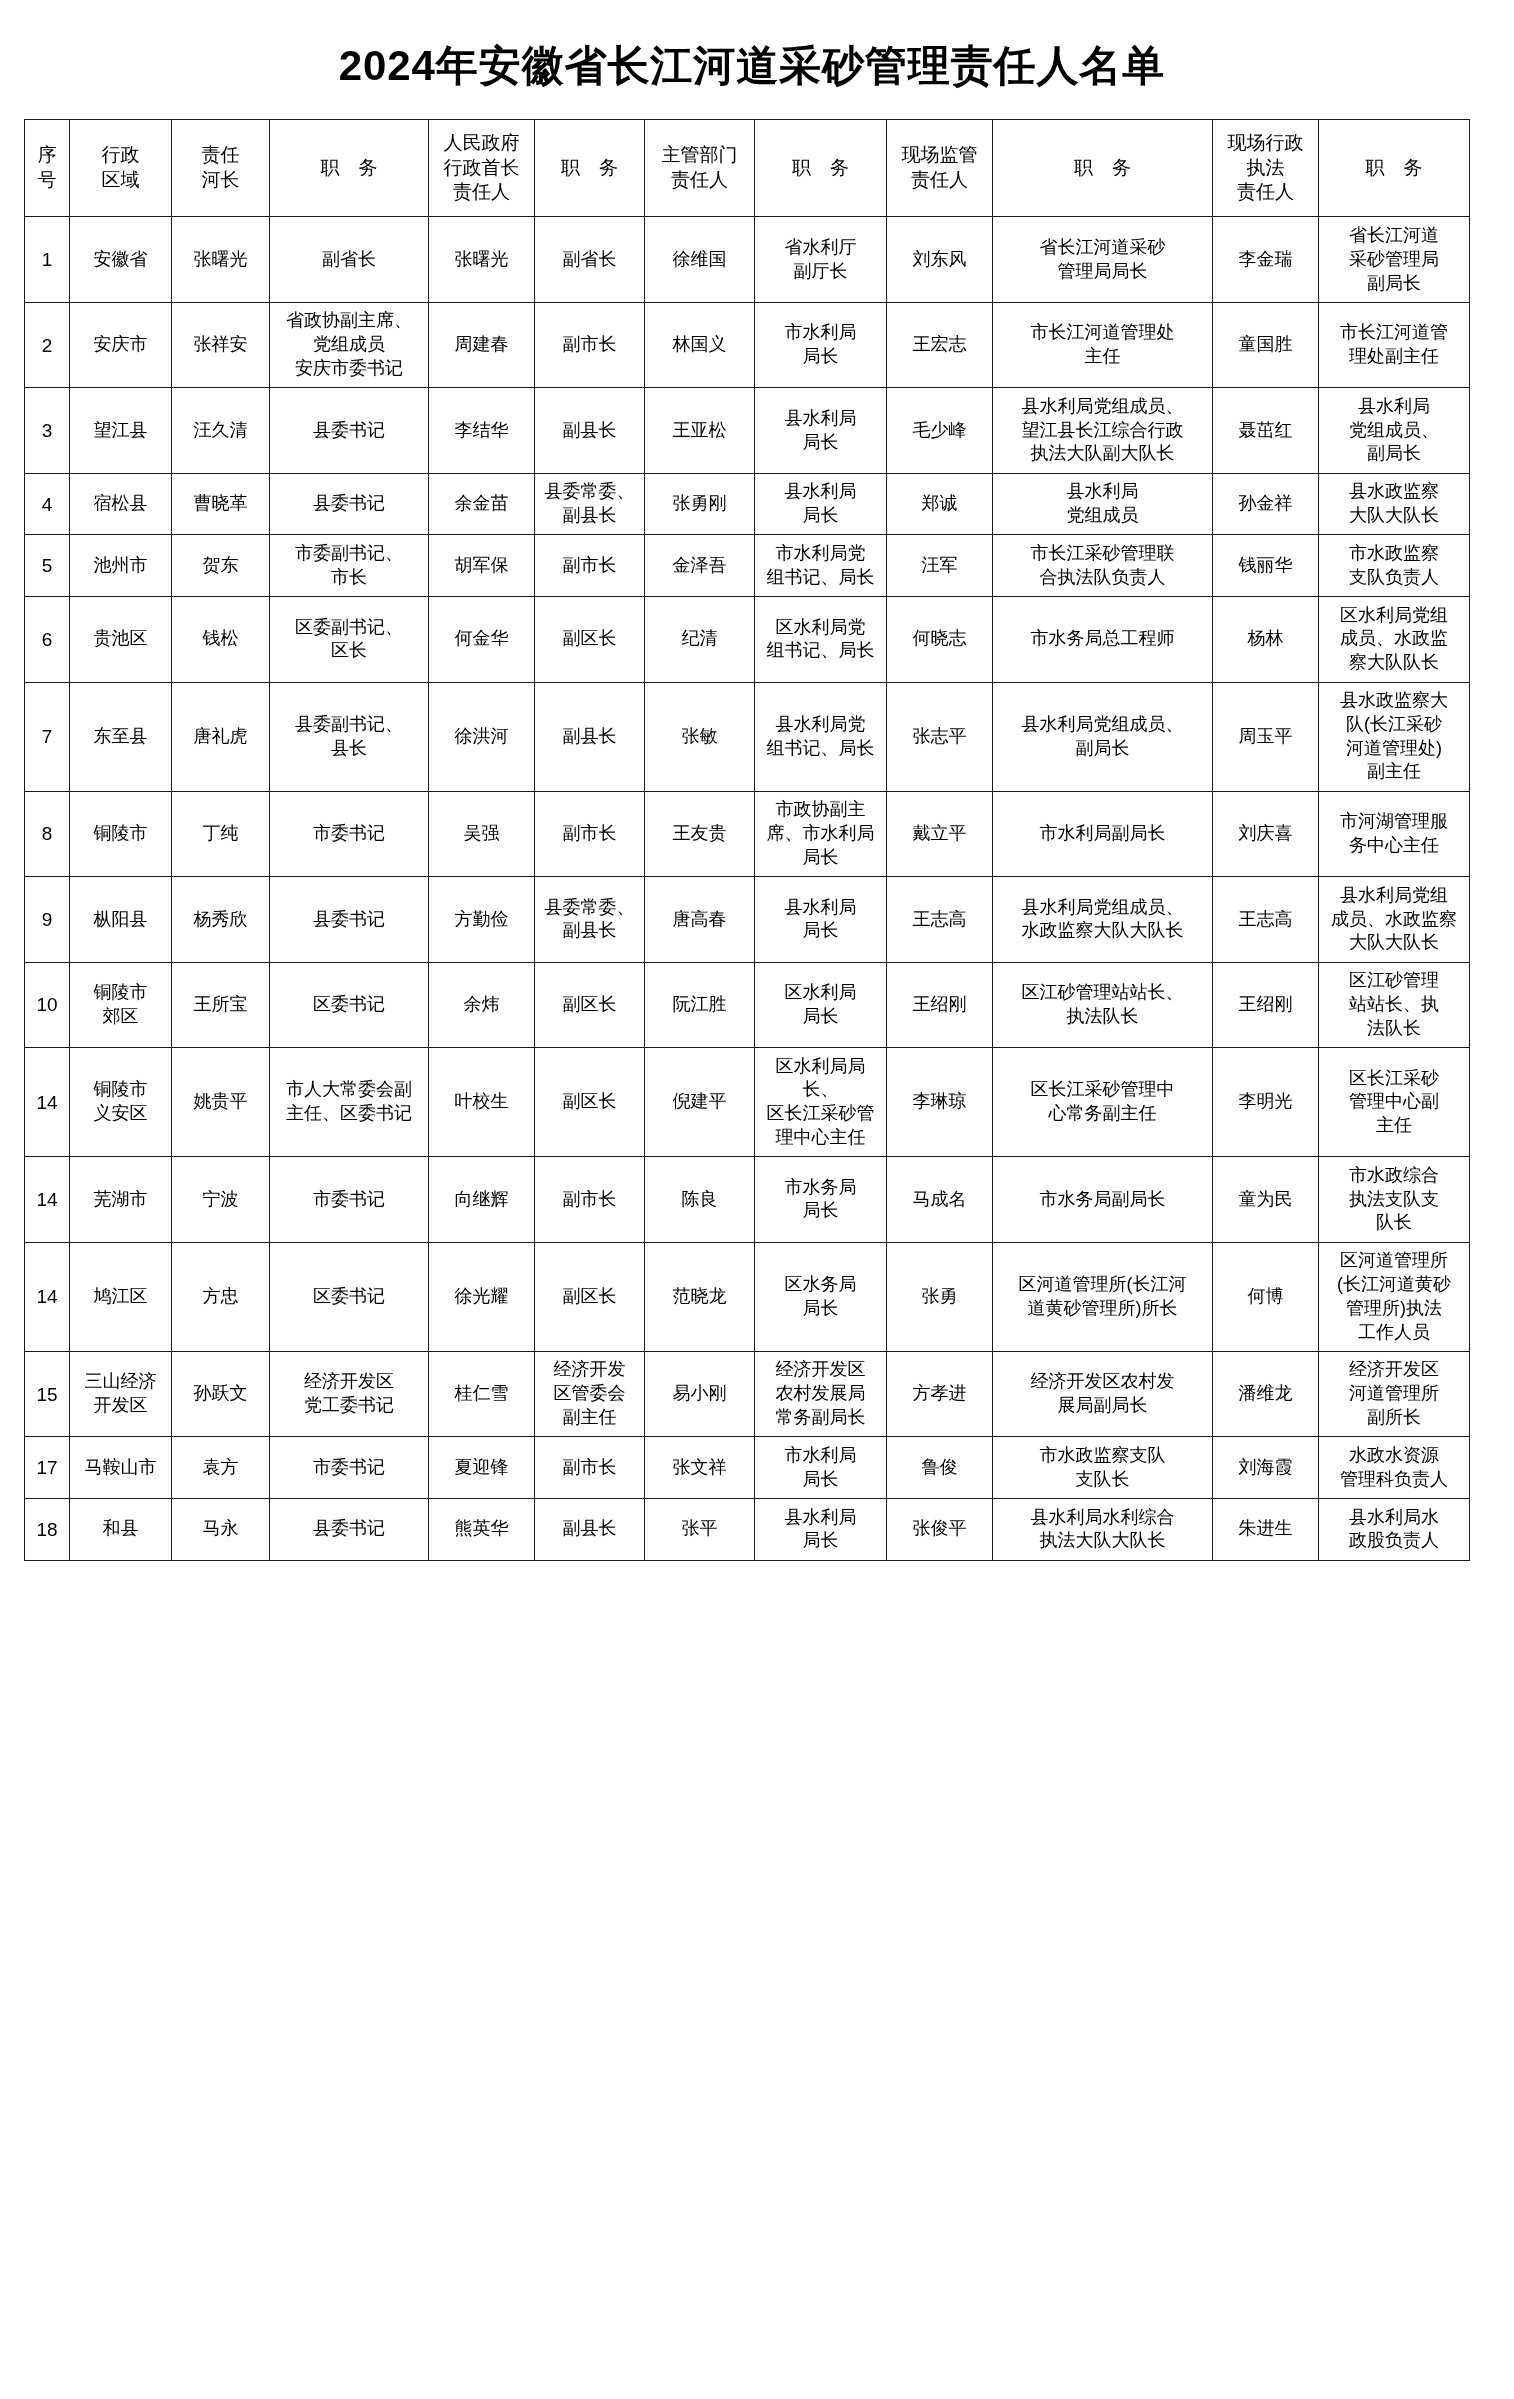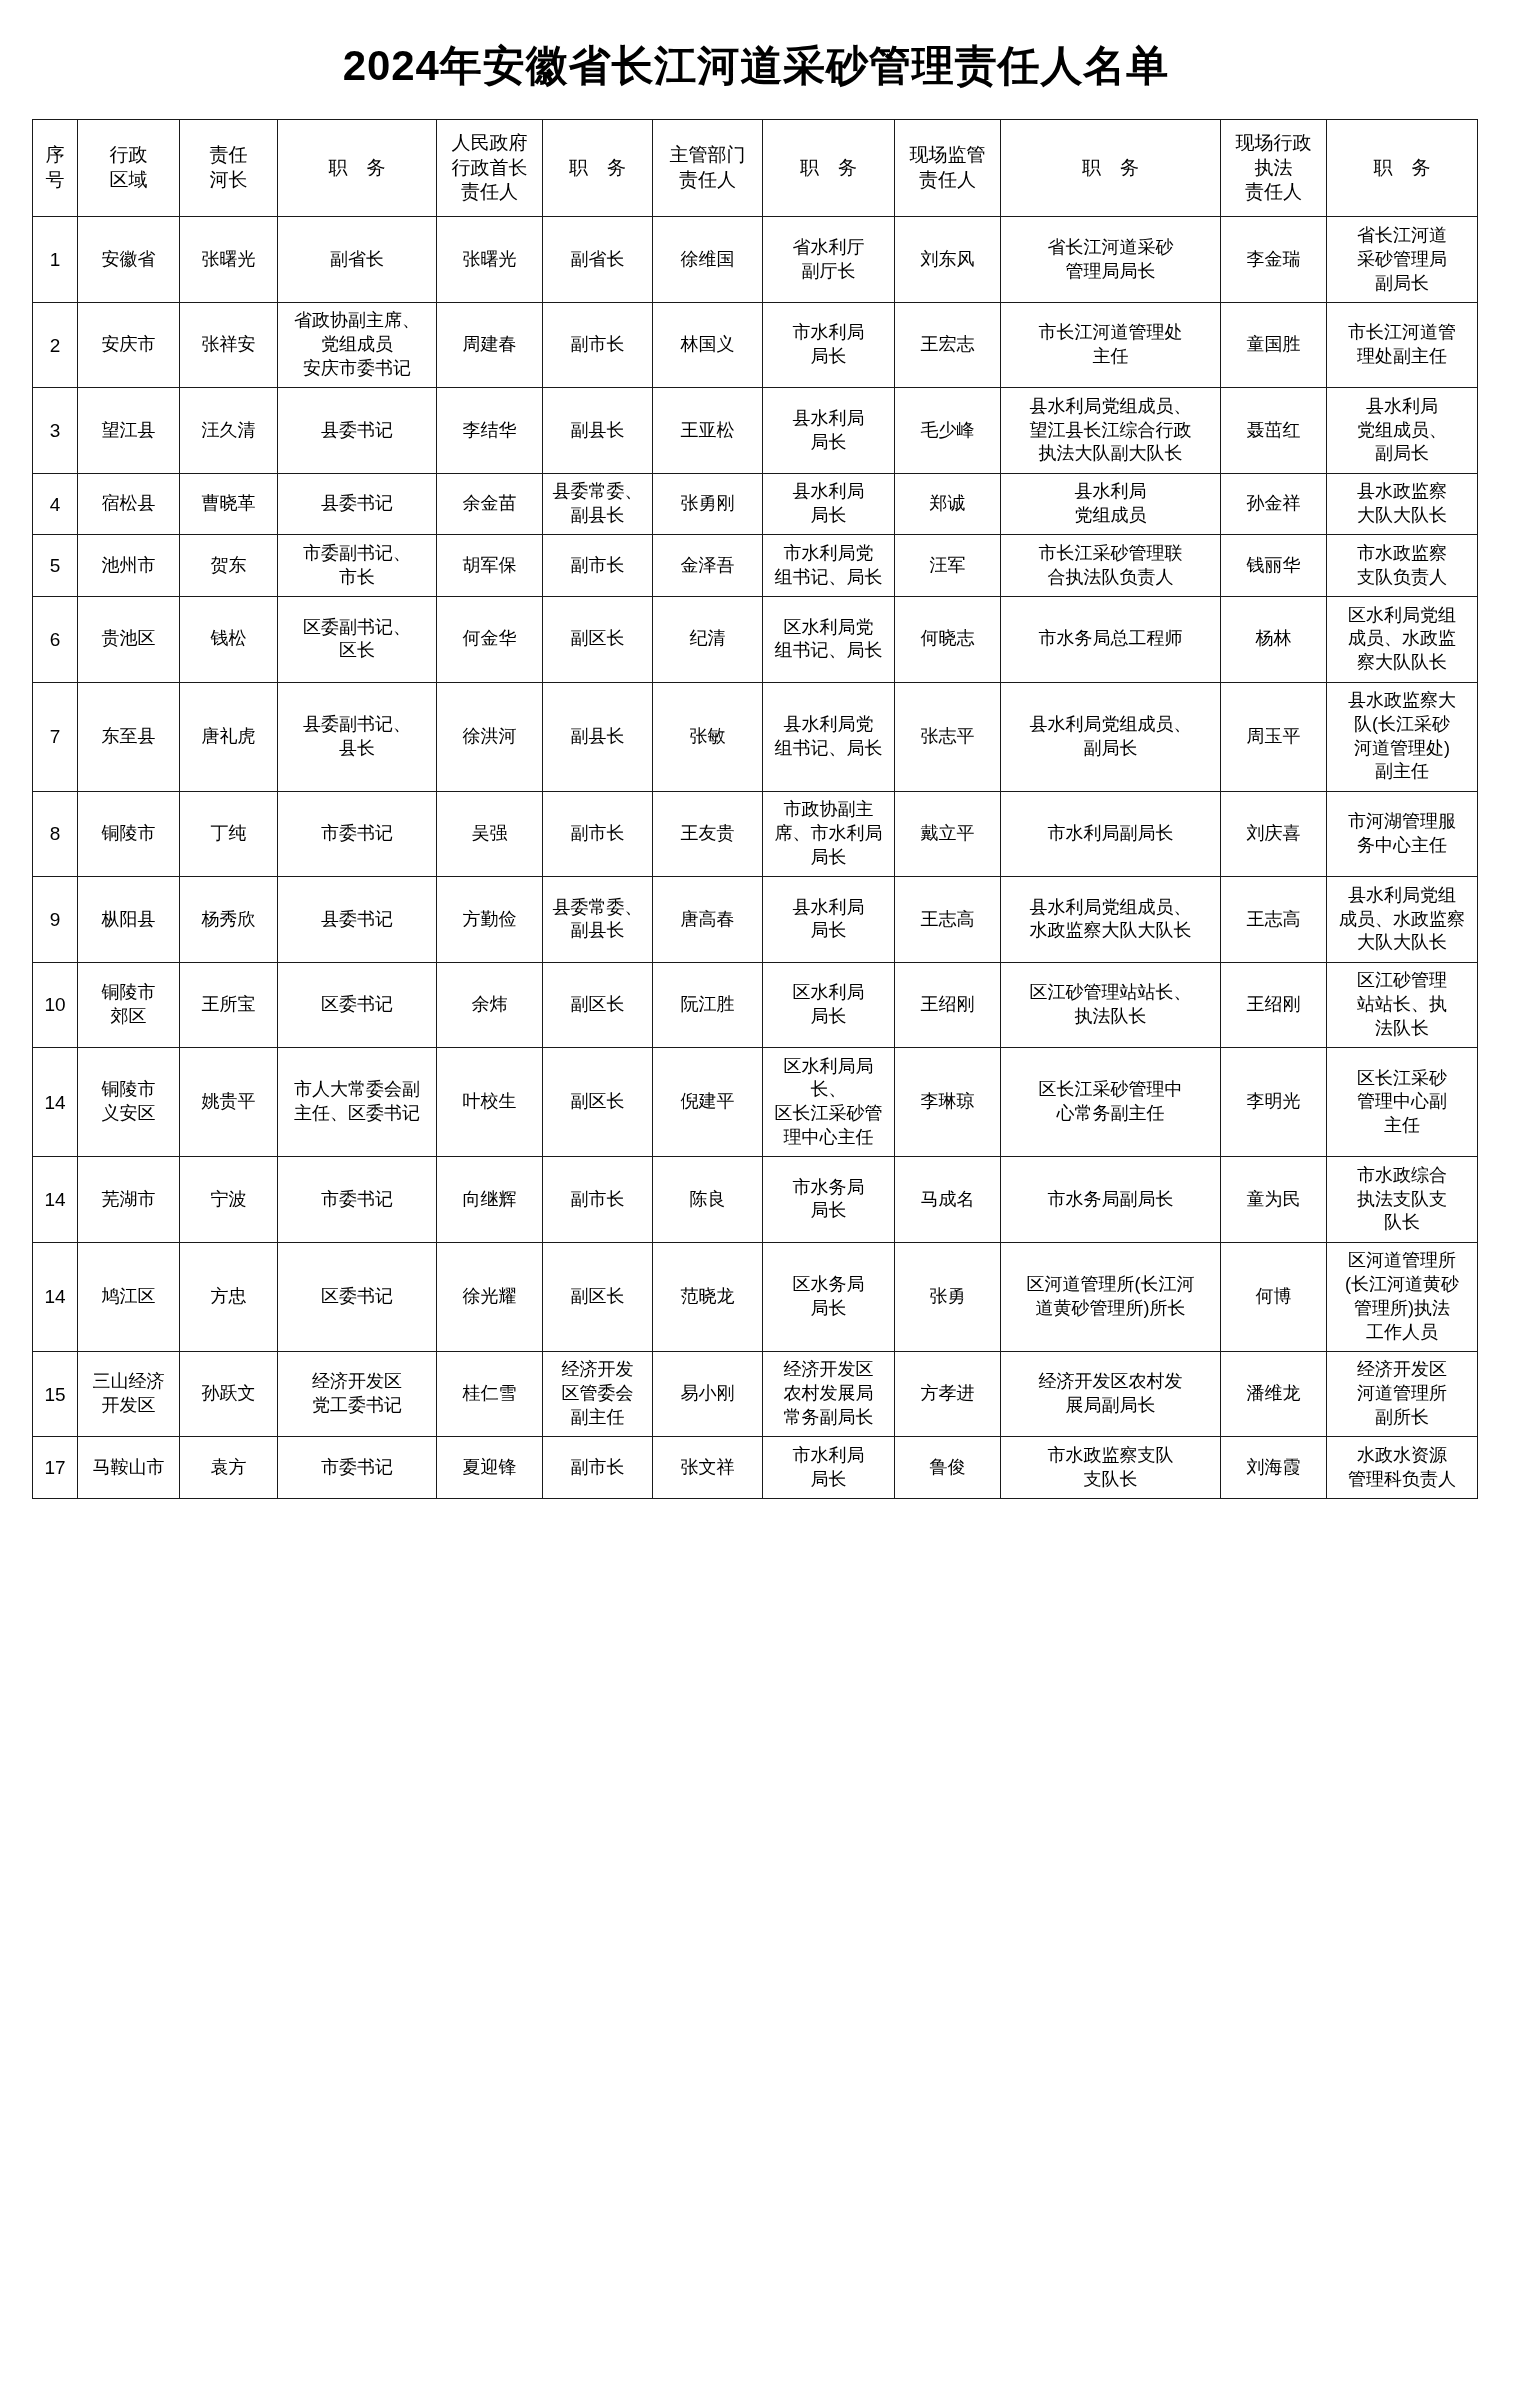--- a/index.html
+++ b/index.html
@@ -8,21 +8,21 @@
     background: #ffffff;
   }
   body {
     width: 1514px;
     font-family: "Liberation Sans", sans-serif;
     color: #000000;
   }
   .page {
     width: 1514px;
     box-sizing: border-box;
-    padding: 23px 34px 28px 32px;
+    padding: 23px 34px 28px 24px;
   }
   .doc-title {
     text-align: center;
     font-size: 42px;
     font-weight: bold;
     letter-spacing: 0.9px;
     margin: 15px 0 24.6px 0;
     font-family: "Liberation Sans", sans-serif;
   }
   table.roster {
@@ -301,16 +301,30 @@
           <td>市委书记</td>
           <td>夏迎锋</td>
           <td>副市长</td>
           <td>张文祥</td>
           <td>市水利局<br>局长</td>
           <td>鲁俊</td>
           <td>市水政监察支队<br>支队长</td>
           <td>刘海霞</td>
           <td>水政水资源<br>管理科负责人</td>
         </tr>
+        <tr>
+          <td class="idx">18</td>
+          <td>和县</td>
+          <td>马永</td>
+          <td>县委书记</td>
+          <td>熊英华</td>
+          <td>副县长</td>
+          <td>张平</td>
+          <td>县水利局<br>局长</td>
+          <td>张俊平</td>
+          <td>县水利局水利综合<br>执法大队大队长</td>
+          <td>朱进生</td>
+          <td>县水利局水<br>政股负责人</td>
+        </tr>
       </tbody>
   </table>
 </div>
 
 
 </body></html>

